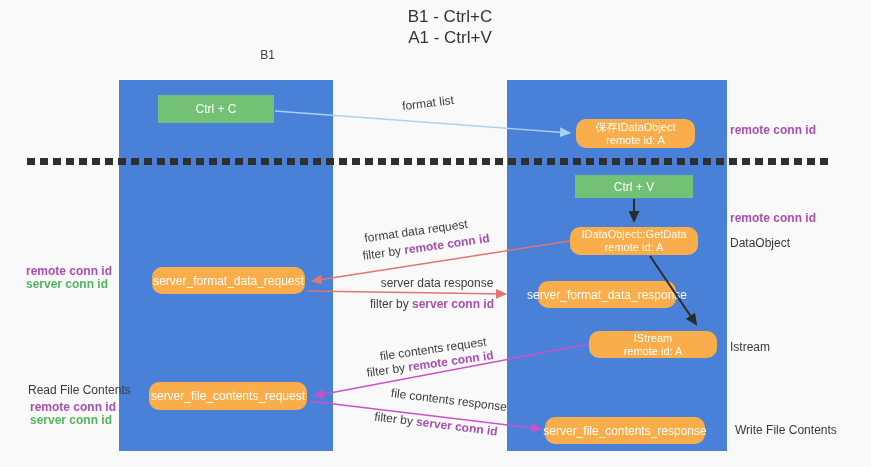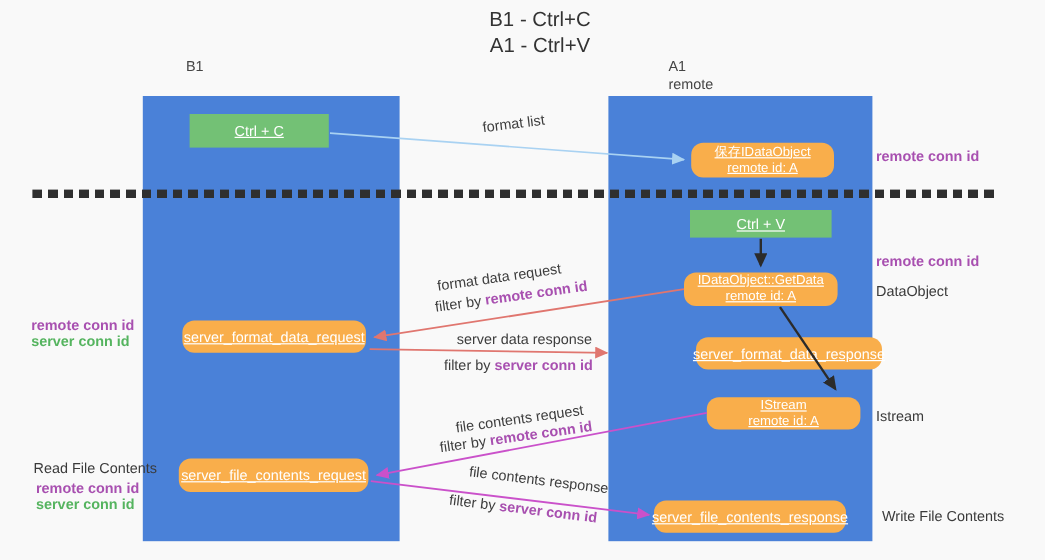--- a/index.html
+++ b/index.html
@@ -6,30 +6,30 @@
   body{font-family:"Liberation Sans","DejaVu Sans",sans-serif;background:#f2f2f2;}
   .canvas{position:relative;width:871px;height:467px;background:#f9f9f9;overflow:hidden;padding-left:28px;}
 
   .title{position:absolute;left:330px;top:6px;width:240px;text-align:center;
          font-size:17px;line-height:21px;color:#333;}
 
   .lane{position:absolute;top:80px;height:371px;background:#4a81d8;}
   .lane-b1{left:119px;width:214px;}
   .lane-a1{left:507px;width:220px;}
 
-  .lane-header{position:absolute;top:48px;width:120px;text-align:left;
+  .lane-header{position:absolute;top:48px;width:120px;text-align:right;
                font-size:12px;line-height:15px;color:#444;}
   .lane-header.b1{left:155px;}
   .lane-header.a1{left:557px;}
 
   .dashline{position:absolute;left:27px;top:158px;width:806px;height:7px;
             background:repeating-linear-gradient(90deg,#2f2f2f 0 8px,transparent 8px 13px);}
 
   .node{position:absolute;display:flex;flex-direction:column;align-items:center;
-        justify-content:center;color:#fff;text-align:center;text-decoration:underline;}
+        justify-content:center;color:#fff;text-align:center;}
   .node.green{background:#73c175;font-size:12px;}
   .node.orange{background:#f9ae4b;font-size:12px;border-radius:10px;}
   .node .l2{font-size:11px;line-height:13px;}
 
   .mid{position:absolute;white-space:nowrap;font-size:12px;color:#3d3d3d;
        transform:translate(-50%,-50%) rotate(var(--r,0deg));}
   .side{position:absolute;white-space:nowrap;font-size:12px;color:#3a3a3a;}
   .conn-remote{color:#a850b0;font-weight:bold;}
   .conn-server{color:#55b45f;font-weight:bold;}
   .stack{line-height:13px;}
@@ -43,24 +43,20 @@
 
 <div class="canvas">
 
   <div class="title">
     <div>B1 - Ctrl+C</div>
     <div>A1 - Ctrl+V</div>
   </div>
 
   <div class="lane-header b1">
     <div>B1</div>
-  </div>
-  <div class="lane-header a1">
-    <div>A1</div>
-    <div>remote</div>
   </div>
 
   <div class="lane lane-b1"></div>
   <div class="lane lane-a1"></div>
 
   <div class="dashline"></div>
 
   <div class="node green" style="left:158px;top:95px;width:116px;height:28px;">
     <span>Ctrl + C</span>
   </div>
@@ -76,21 +72,21 @@
 
   <div class="node orange" style="left:570px;top:227px;width:128px;height:28px;text-align:center;">
     <span class="l2">IDataObject::GetData</span>
     <span class="l2">remote id: A</span>
   </div>
 
   <div class="node orange" style="left:152px;top:267px;width:153px;height:27px;">
     <span>server_format_data_request</span>
   </div>
 
-  <div class="node orange" style="left:538px;top:281px;width:155px;height:27px;margin-left:42px;">
+  <div class="node orange" style="left:538px;top:281px;width:138px;height:27px;">
     <span>server_format_data_response</span>
   </div>
 
   <div class="node orange" style="left:589px;top:331px;width:128px;height:27px;">
     <span class="l2">IStream</span>
     <span class="l2">remote id: A</span>
   </div>
 
   <div class="node orange" style="left:149px;top:382px;width:158px;height:28px;">
     <span>server_file_contents_request</span>

